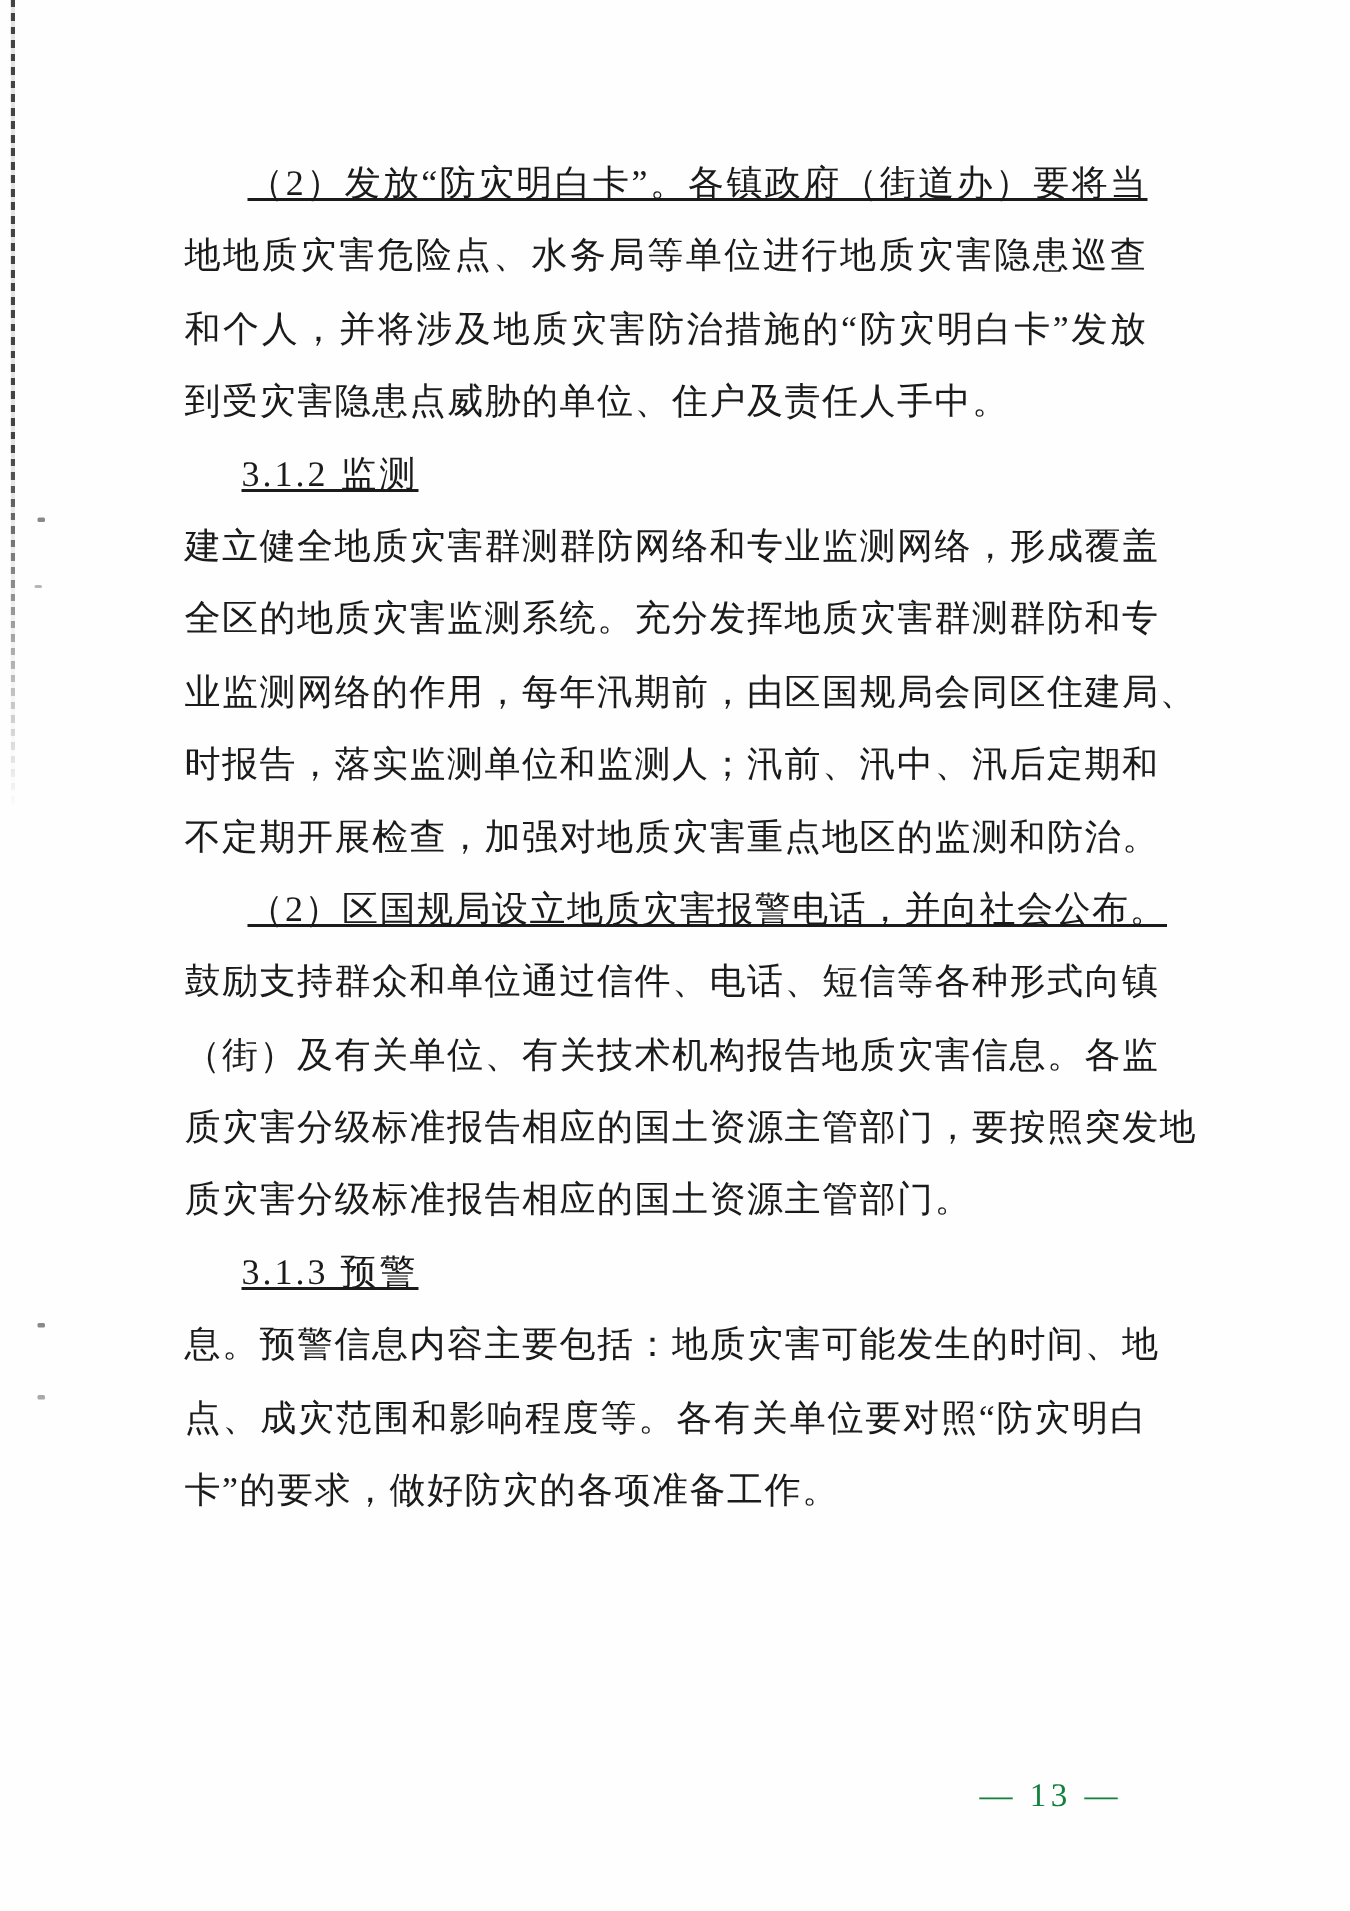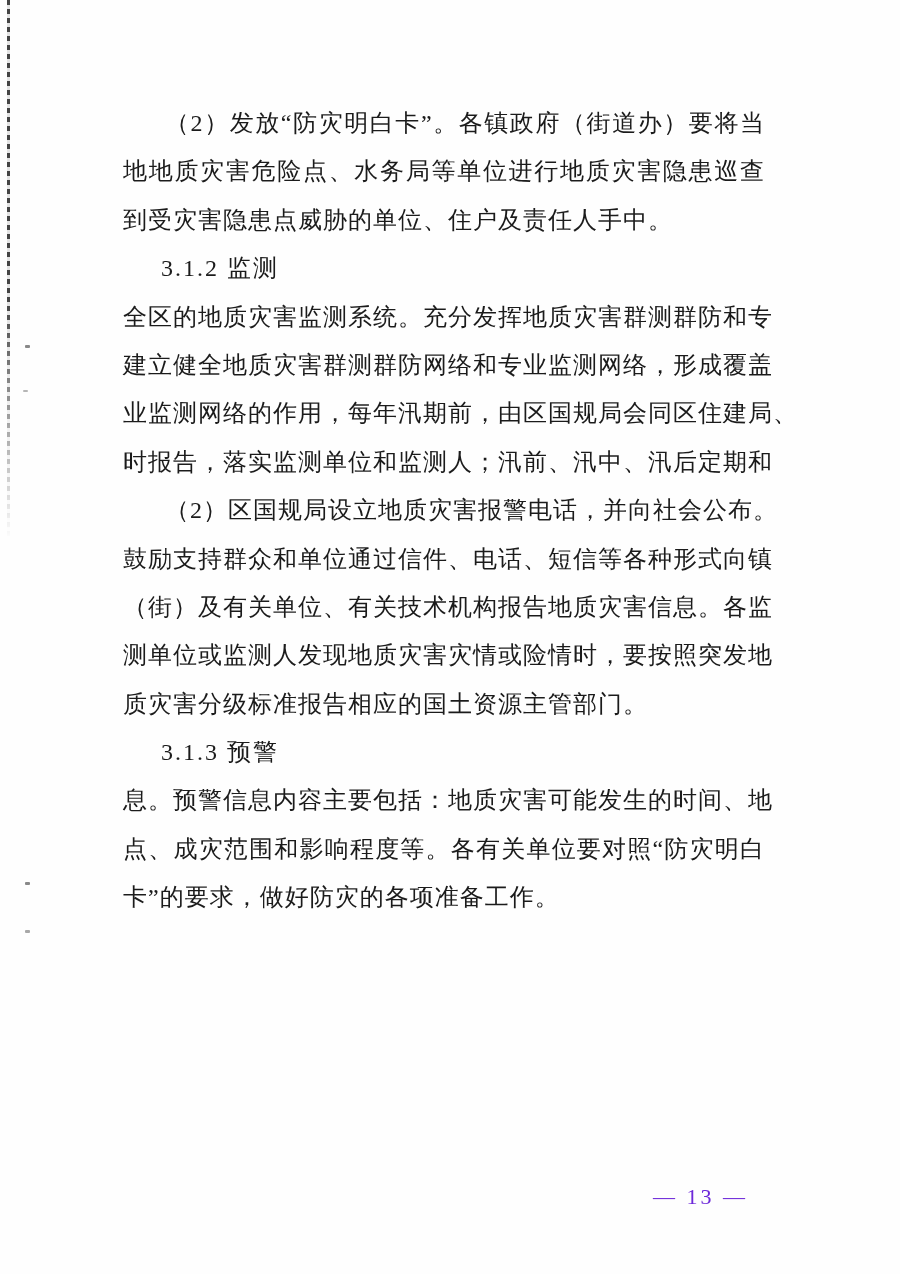--- a/index.html
+++ b/index.html
@@ -55,58 +55,60 @@
     line-height: 48.4px;
     letter-spacing: 1px;
   }
   .line {
     text-align: justify;
     text-align-last: justify;
     text-justify: inter-character;
     white-space: nowrap;
     height: 48.4px;
   }
-  .line.indent { padding-left: 42px; }
+  .line.indent { padding-left: 42px; text-decoration: underline; }
   .line.heading { padding-left: 38px; letter-spacing: 2px; }
   .line.no-just {
     text-align: right;
     text-align-last: left;
   }
   .page-number {
     position: absolute;
     right: 152px;
     top: 1184px;
     font-size: 22px;
     letter-spacing: 3px;
-    color: #6d28d9;
+    color: #15803d;
   }
 </style>
 </head>
 <body>
 
 <div class="page">
   <div class="edge-line"></div>
   <div class="speck s1"></div>
   <div class="speck s2"></div>
   <div class="speck s3"></div>
   <div class="speck s4"></div>
 
   <div class="text-block">
       <div class="line indent">（2）发放“防灾明白卡”。各镇政府（街道办）要将当</div>
       <div class="line">地地质灾害危险点、水务局等单位进行地质灾害隐患巡查</div>
+      <div class="line">和个人，并将涉及地质灾害防治措施的“防灾明白卡”发放</div>
       <div class="line no-just">到受灾害隐患点威胁的单位、住户及责任人手中。</div>
       <div class="line indent heading no-just">3.1.2 监测</div>
+      <div class="line">建立健全地质灾害群测群防网络和专业监测网络，形成覆盖</div>
       <div class="line">全区的地质灾害监测系统。充分发挥地质灾害群测群防和专</div>
-      <div class="line">建立健全地质灾害群测群防网络和专业监测网络，形成覆盖</div>
       <div class="line">业监测网络的作用，每年汛期前，由区国规局会同区住建局、</div>
       <div class="line">时报告，落实监测单位和监测人；汛前、汛中、汛后定期和</div>
+      <div class="line">不定期开展检查，加强对地质灾害重点地区的监测和防治。</div>
       <div class="line indent">（2）区国规局设立地质灾害报警电话，并向社会公布。</div>
       <div class="line">鼓励支持群众和单位通过信件、电话、短信等各种形式向镇</div>
       <div class="line">（街）及有关单位、有关技术机构报告地质灾害信息。各监</div>
-      <div class="line">测单位或监测人发现地质灾害灾情或险情时，要按照突发地</div>
+      <div class="line">质灾害分级标准报告相应的国土资源主管部门，要按照突发地</div>
       <div class="line no-just">质灾害分级标准报告相应的国土资源主管部门。</div>
       <div class="line indent heading no-just">3.1.3 预警</div>
       <div class="line">息。预警信息内容主要包括：地质灾害可能发生的时间、地</div>
       <div class="line">点、成灾范围和影响程度等。各有关单位要对照“防灾明白</div>
       <div class="line no-just">卡”的要求，做好防灾的各项准备工作。</div>
     </div>
 
   <div class="page-number">— 13 —</div>
 </div>
 

